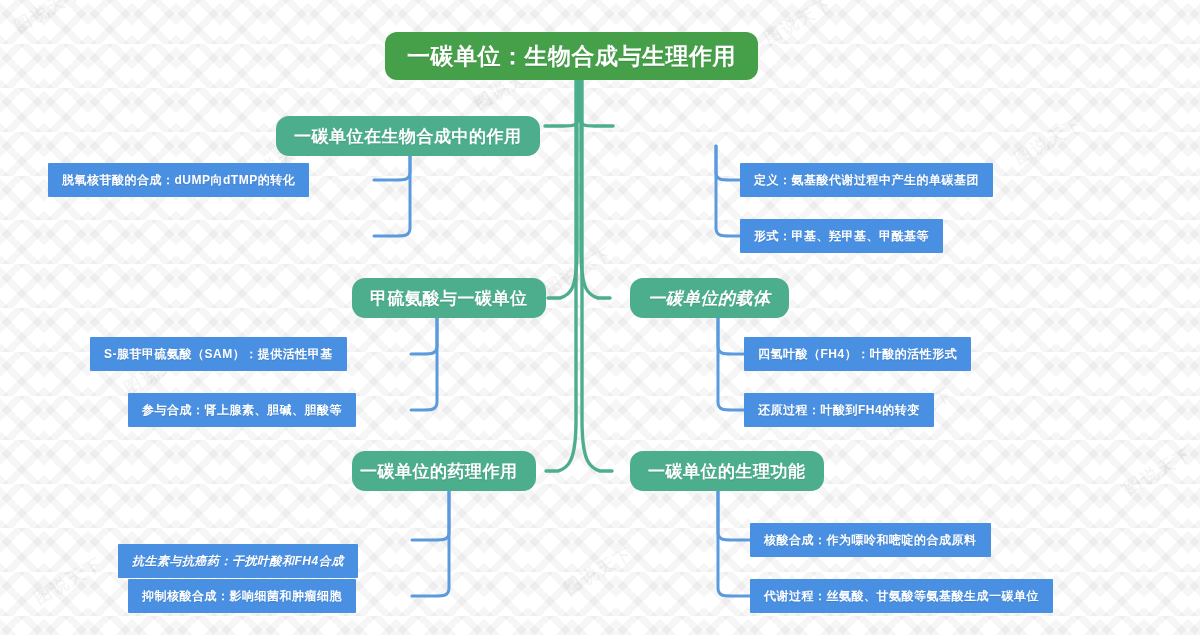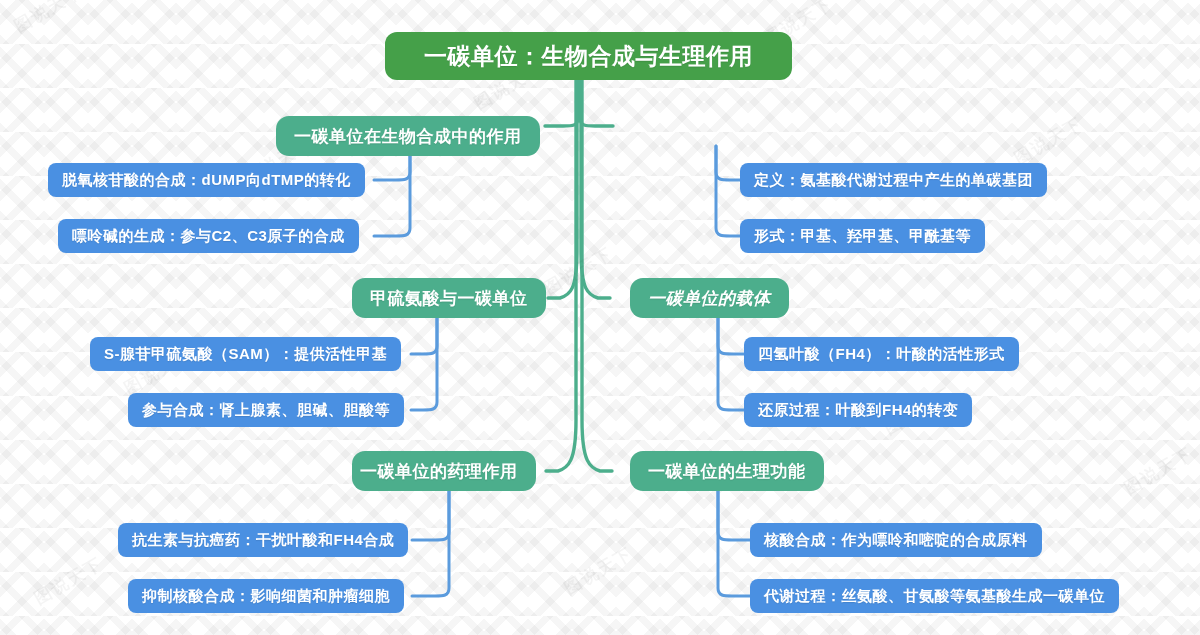--- a/index.html
+++ b/index.html
@@ -30,34 +30,34 @@
     white-space:nowrap;
     letter-spacing:.5px;
     text-shadow:0 1px 1px rgba(0,0,0,.10);
   }
   .root{
     background:#45a049;
     border-radius:12px;
     font-size:23px;
     font-weight:700;
     height:48px;
-    padding:0 39px;
+    padding:0 22px;
   }
   .branch{
     background:#4cae8c;
     border-radius:13px;
     font-size:17px;
     font-weight:700;
     height:40px;
     padding:0 18px;
   }
   .leaf{
     background:#4a90e2;
-    border-radius:8px;
-    font-size:15px;
+    border-radius:1px;
+    font-size:12px;
     font-weight:700;
     height:34px;
     padding:0 14px;
   }
 
   .wm{
     position:absolute;
     color:rgba(0,0,0,0.045);
     font-size:17px;
     font-weight:700;
@@ -115,34 +115,33 @@
   <div class="wm" style="left:120px;top:380px;">图说天下</div>
   <div class="wm" style="left:30px;top:590px;">图说天下</div>
   <div class="wm" style="left:560px;top:580px;">图说天下</div>
   <div class="wm" style="left:880px;top:420px;">图说天下</div>
   <div class="wm" style="left:1120px;top:480px;">图说天下</div>
 
   <div class="node root" style="left:385px;top:32px;">一碳单位：生物合成与生理作用</div>
 
   <div class="node branch" style="left:276px;top:116px;">一碳单位在生物合成中的作用</div>
   <div class="node leaf" style="left:48px;top:163px;">脱氧核苷酸的合成：dUMP向dTMP的转化</div>
-  <div class="node leaf" style="left:58px;top:219px;">嘌呤碱的生成：参与C2、C3原子的合成</div>
 
   <div class="node leaf" style="left:740px;top:163px;">定义：氨基酸代谢过程中产生的单碳基团</div>
   <div class="node leaf" style="left:740px;top:219px;">形式：甲基、羟甲基、甲酰基等</div>
 
   <div class="node branch" style="left:352px;top:278px;">甲硫氨酸与一碳单位</div>
   <div class="node leaf" style="left:90px;top:337px;">S-腺苷甲硫氨酸（SAM）：提供活性甲基</div>
   <div class="node leaf" style="left:128px;top:393px;">参与合成：肾上腺素、胆碱、胆酸等</div>
 
   <div class="node branch" style="left:630px;top:278px;font-style:italic;">一碳单位的载体</div>
   <div class="node leaf" style="left:744px;top:337px;">四氢叶酸（FH4）：叶酸的活性形式</div>
   <div class="node leaf" style="left:744px;top:393px;">还原过程：叶酸到FH4的转变</div>
 
   <div class="node branch" style="left:352px;top:451px;padding-left:8px;">一碳单位的药理作用</div>
-  <div class="node leaf" style="left:118px;top:523px;">抗生素与抗癌药：干扰叶酸和FH4合成</div>
+  <div class="node leaf" style="left:118px;top:544px;font-style:italic;">抗生素与抗癌药：干扰叶酸和FH4合成</div>
   <div class="node leaf" style="left:128px;top:579px;">抑制核酸合成：影响细菌和肿瘤细胞</div>
 
   <div class="node branch" style="left:630px;top:451px;">一碳单位的生理功能</div>
   <div class="node leaf" style="left:750px;top:523px;">核酸合成：作为嘌呤和嘧啶的合成原料</div>
   <div class="node leaf" style="left:750px;top:579px;font-family:Liberation Mono, monospace;">代谢过程：丝氨酸、甘氨酸等氨基酸生成一碳单位</div>
 
 </div>
 
 </body></html>

